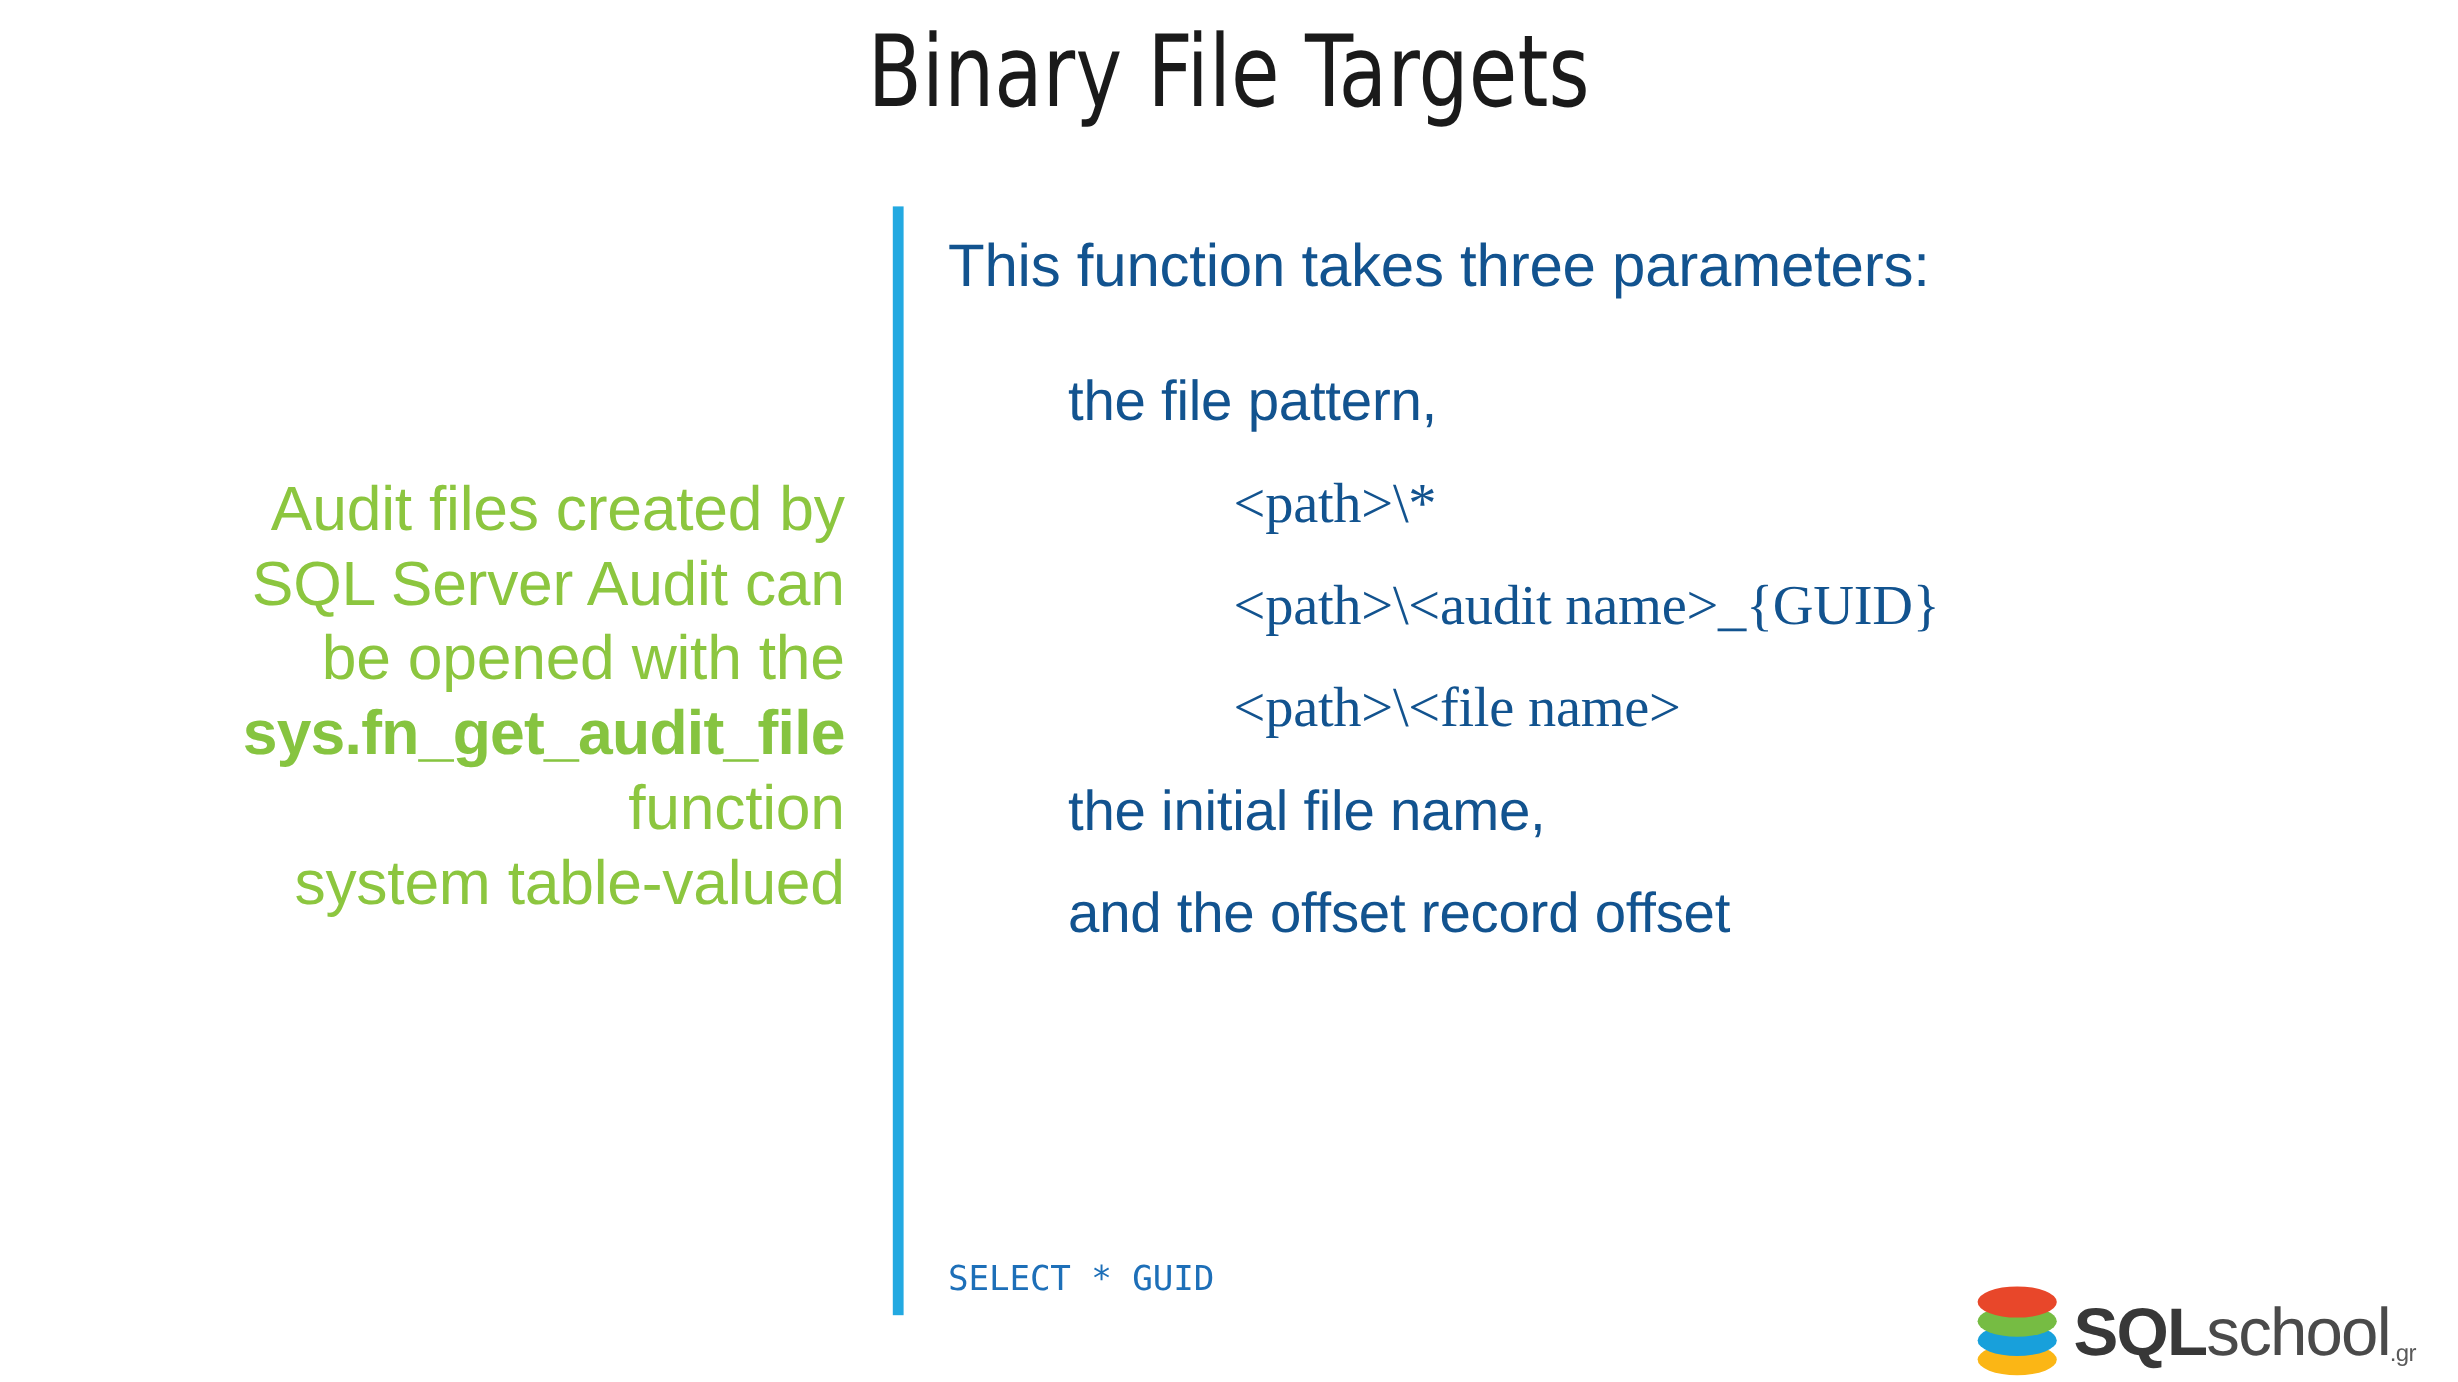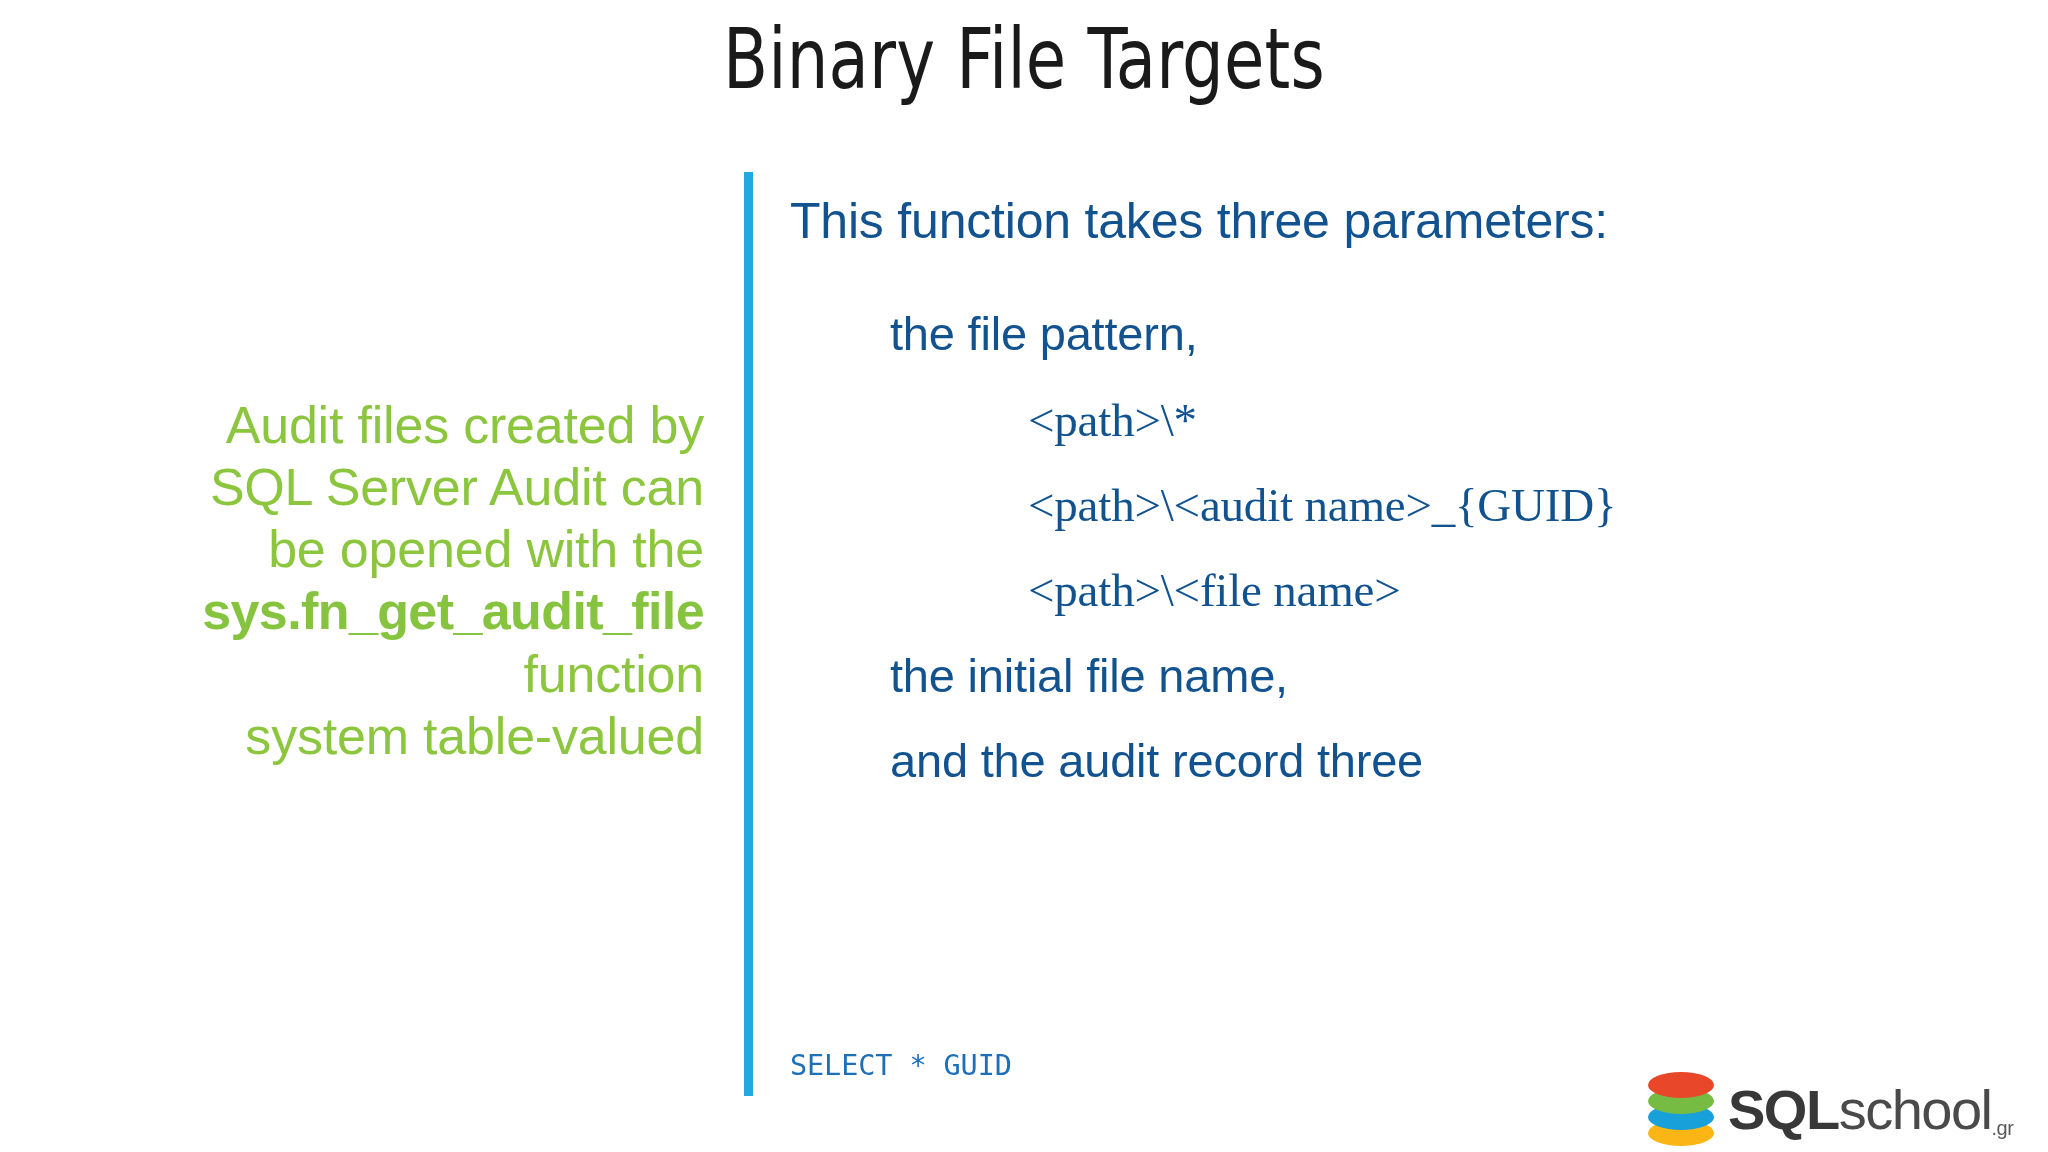--- a/index.html
+++ b/index.html
@@ -176,21 +176,21 @@
 
   <div class="accent-bar"></div>
 
   <div class="right-block">
     <div class="lvl1">This function takes three parameters:</div>
     <div class="lvl2">the file pattern,</div>
     <div class="lvl3">&lt;path&gt;\*</div>
     <div class="lvl3">&lt;path&gt;\&lt;audit name&gt;_{GUID}</div>
     <div class="lvl3">&lt;path&gt;\&lt;file name&gt;</div>
     <div class="lvl2 tight">the initial file name,</div>
-    <div class="lvl2 tight">and the audit record three</div>
+    <div class="lvl2 tight">and the offset record offset</div>
   </div>
 
   <div class="code-block">
     <div>SELECT * GUID</div>
     
   </div>
 
   <div class="logo">
     <div class="logo-mark">
       <div class="band b4"></div>

